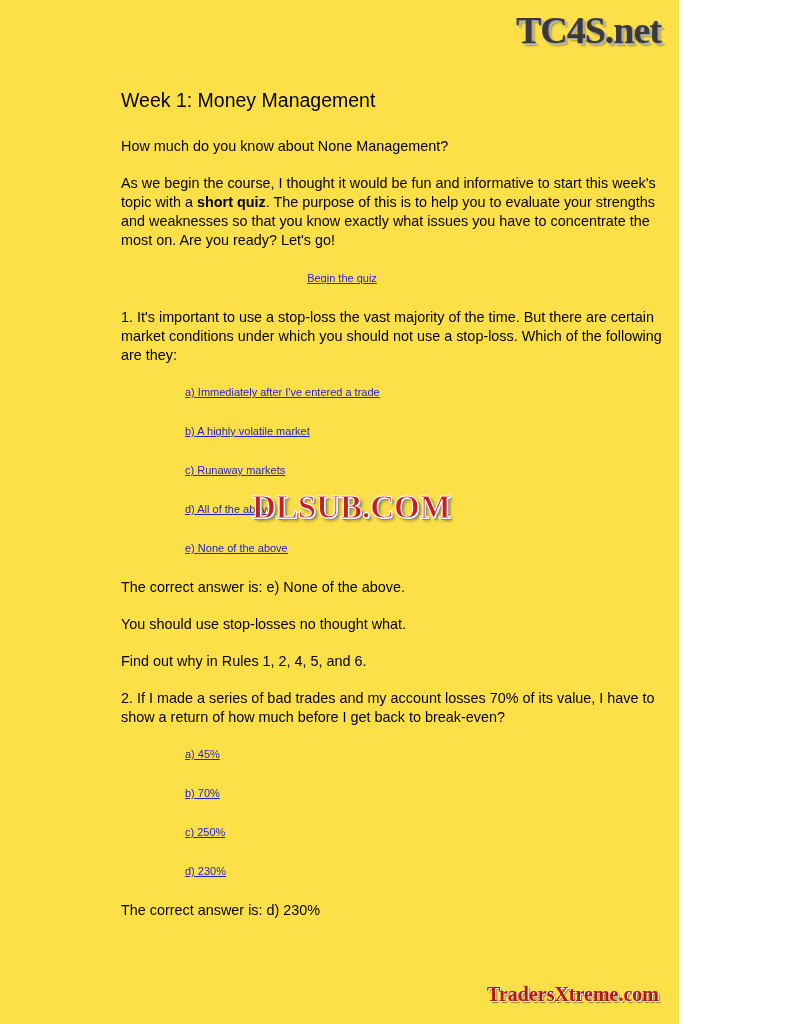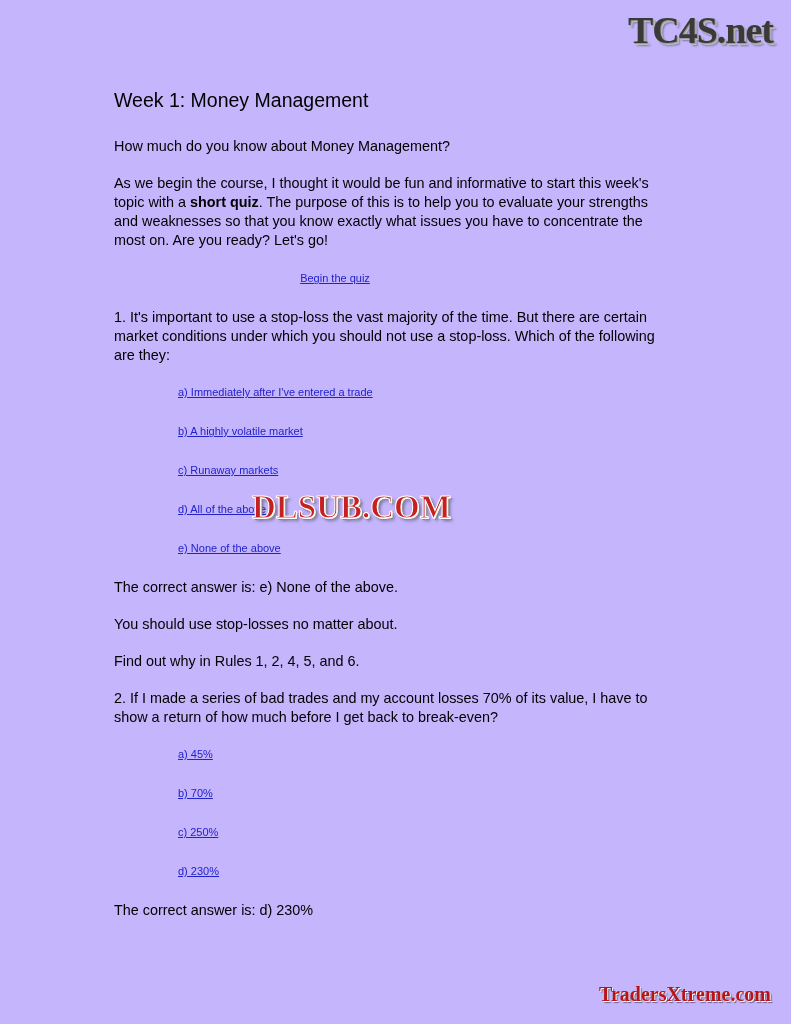--- a/index.html
+++ b/index.html
@@ -12,23 +12,23 @@
     height: 1024px;
     position: relative;
     font-family: "Liberation Sans", sans-serif;
     color: #000000;
     overflow: hidden;
   }
 
   .page {
     position: absolute;
     left: 0; top: 0;
-    width: 791px;
+    width: 679px;
     height: 1024px;
-    background: #c4b5fd;
+    background: #fde047;
   }
 
   
   .header-logo {
     position: absolute;
     right: 18px;
     top: 8px;
     font-family: "Liberation Serif", serif;
     font-size: 38px;
     font-weight: bold;
@@ -37,21 +37,21 @@
     text-shadow:
        1px 1px 0 #9a9a9a,
        2px 2px 0 #bdbdbd,
        3px 3px 2px rgba(0,0,0,.35);
     white-space: nowrap;
   }
 
   
   .content {
     position: absolute;
-    left: 114px;
+    left: 121px;
     top: 88px;
     width: 560px;
   }
 
   h1.doc-title {
     font-size: 19.5px;
     font-weight: normal;
     margin: 0 0 24px 0;
     line-height: 1.3;
   }
@@ -128,40 +128,40 @@
 <body>
 
 <div class="page">
 
   <div class="header-logo">TC4S.net</div>
 
   <div class="content">
 
     <h1 class="doc-title">Week 1: Money Management</h1>
 
-    <p class="para">How much do you know about Money Management?</p>
+    <p class="para">How much do you know about None Management?</p>
 
     <p class="para"><span>As we begin the course, I thought it would be fun and informative to start this week's topic with a </span><span class="bold">short quiz</span><span>. The purpose of this is to help you to evaluate your strengths and weaknesses so that you know exactly what issues you have to concentrate the most on. Are you ready? Let's go!</span></p>
 
     <div class="center-link-wrap">
       <a class="link">Begin the quiz</a>
     </div>
 
     <p class="para q-block">1. It's important to use a stop-loss the vast majority of the time. But there are certain market conditions under which you should not use a stop-loss. Which of the following are they:</p>
 
     <ul class="answers">
       <li><a class="link">a) Immediately after I've entered a trade</a></li>
       <li><a class="link">b) A highly volatile market</a></li>
       <li><a class="link">c) Runaway markets</a></li>
       <li><a class="link">d) All of the above</a></li>
       <li><a class="link">e) None of the above</a></li>
     </ul>
 
     <p class="para">The correct answer is: e) None of the above.</p>
-    <p class="para">You should use stop-losses no matter about.</p>
+    <p class="para">You should use stop-losses no thought what.</p>
     <p class="para">Find out why in Rules 1, 2, 4, 5, and 6.</p>
 
     <p class="para q-block">2. If I made a series of bad trades and my account losses 70% of its value, I have to show a return of how much before I get back to break-even?</p>
 
     <ul class="answers">
       <li><a class="link">a) 45%</a></li>
       <li><a class="link">b) 70%</a></li>
       <li><a class="link">c) 250%</a></li>
       <li><a class="link">d) 230%</a></li>
     </ul>

